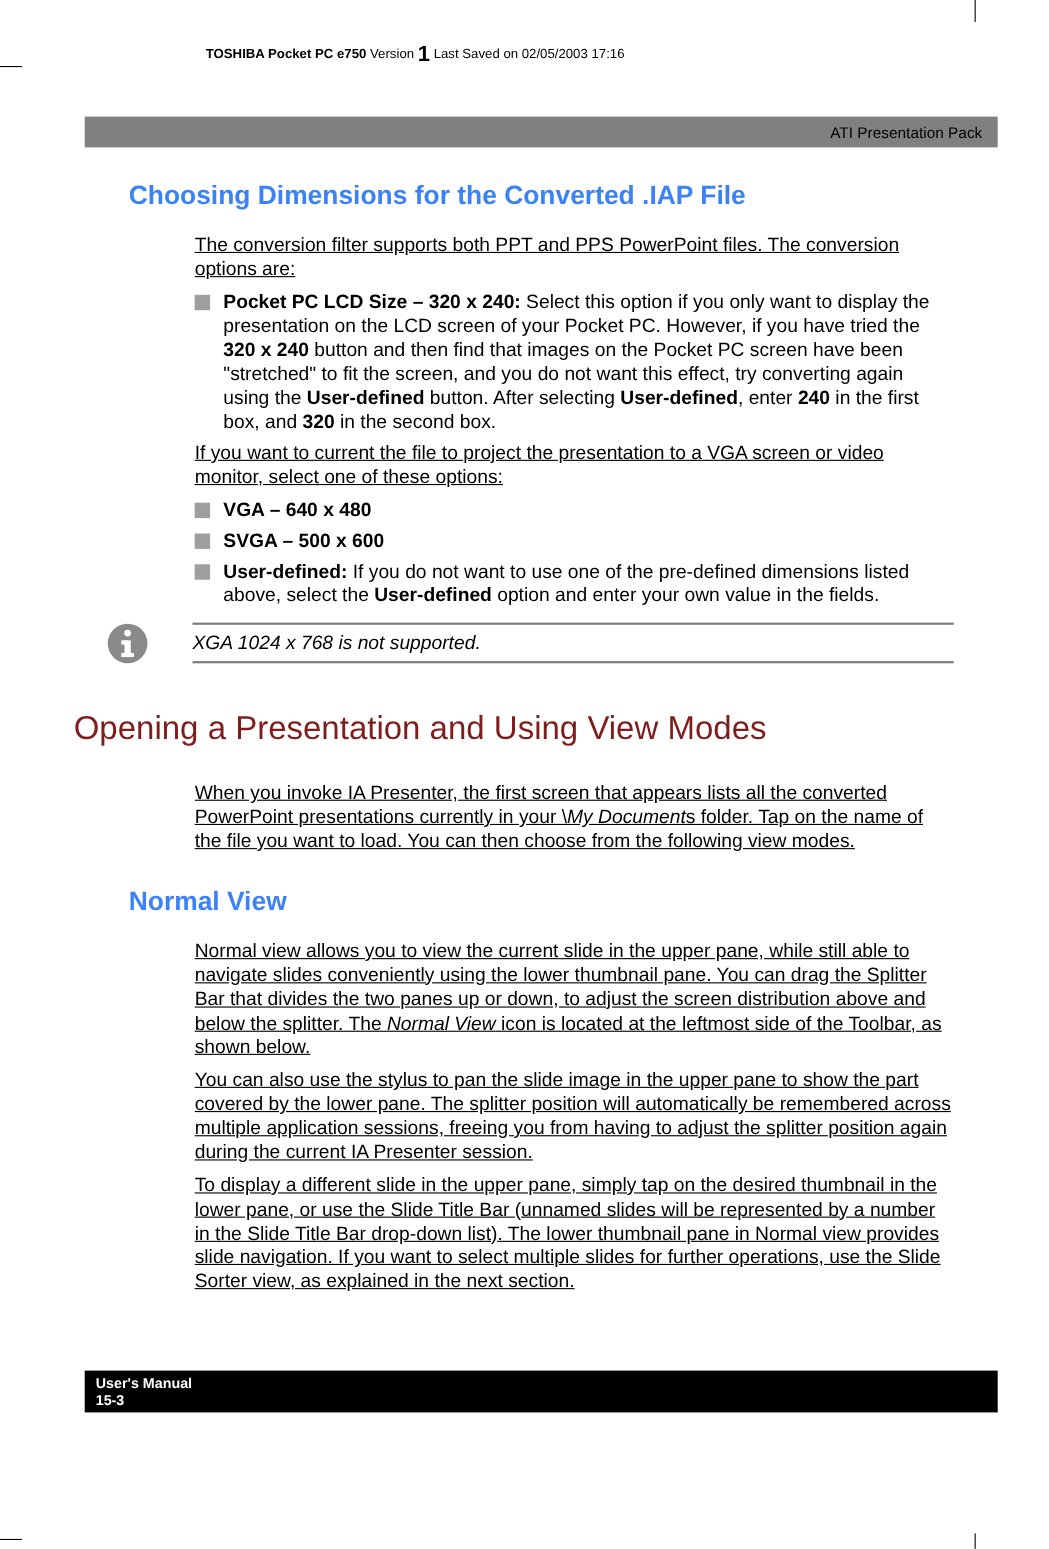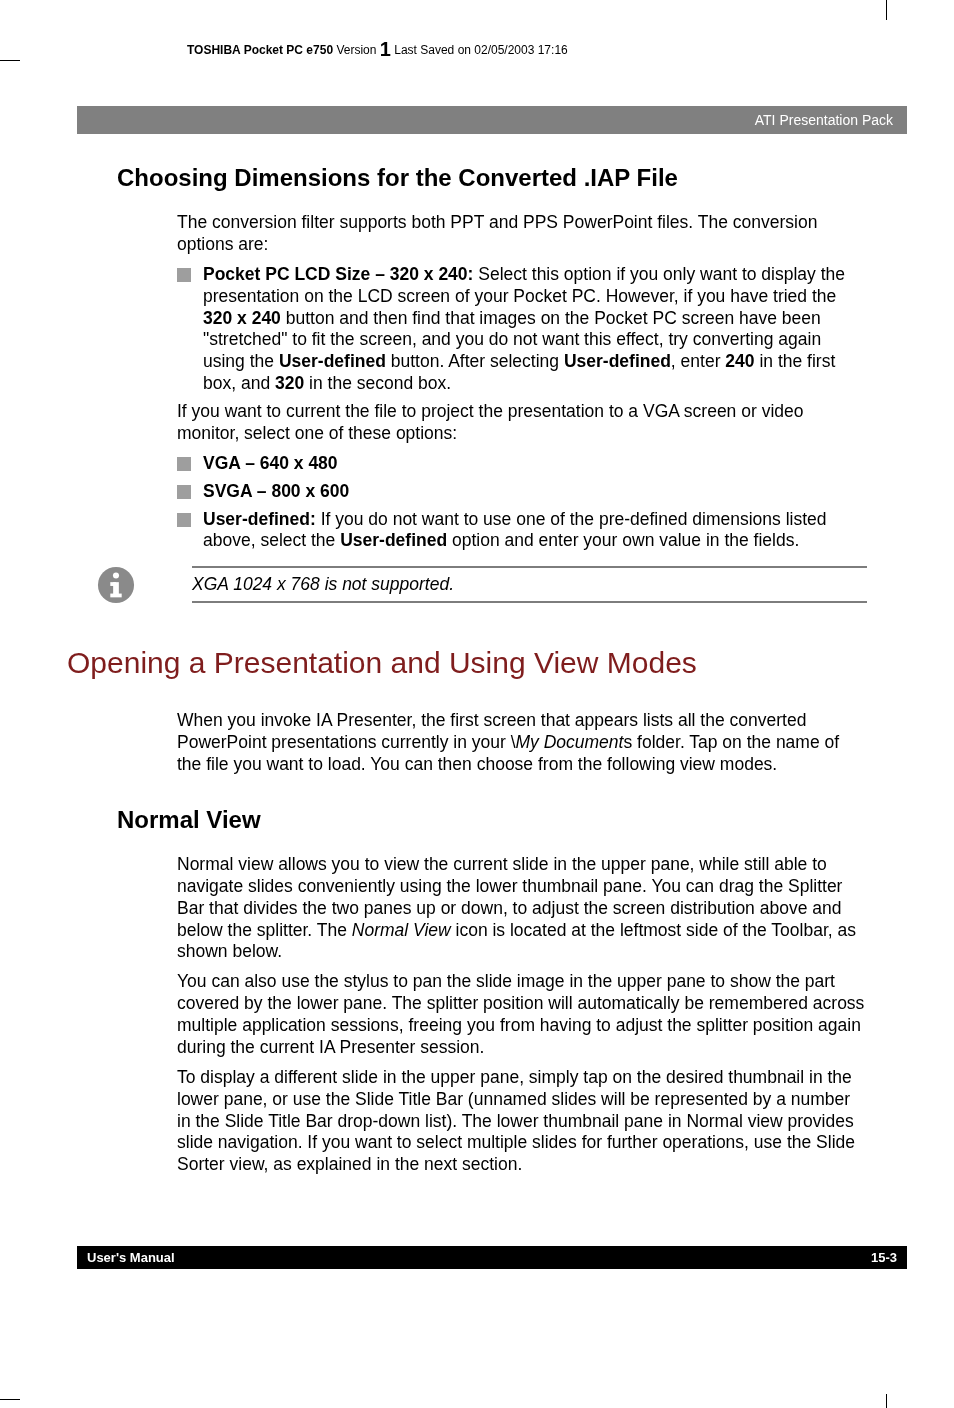--- a/index.html
+++ b/index.html
@@ -28,49 +28,50 @@
   }
   .running-header {
     font-size: 12px;
     padding-left: 140px;
     margin-bottom: 45px;
   }
   .running-header .bold { font-weight: bold; }
   .running-header .ver-num { font-size: 20px; font-weight: bold; vertical-align: -2px; }
   .section-banner {
     background: #808080;
-    color: #ffffff;
+    color: #000000;
     font-size: 14px;
     text-align: right;
     padding: 6px 14px 6px 0;
     margin-left: 30px;
     margin-bottom: 28px;
   }
   .h2 {
-    color: #000000;
+    color: #3b82f6;
     font-weight: bold;
     font-size: 24px;
     margin-left: 70px;
     margin-top: 30px;
     margin-bottom: 20px;
   }
   .h1 {
     color: #7f1d1d;
     font-weight: normal;
     font-size: 30px;
     margin-left: 20px;
     margin-top: 42px;
     margin-bottom: 30px;
   }
   .body-text {
     font-size: 17.5px;
     line-height: 1.25;
     margin-left: 130px;
     margin-right: 40px;
     margin-bottom: 8px;
+    text-decoration: underline;
   }
   .list {
     margin-left: 130px;
     margin-right: 40px;
   }
   .list-item {
     display: flex;
     margin-bottom: 6px;
     font-size: 17.5px;
     line-height: 1.25;
@@ -84,21 +85,20 @@
   }
   .list-text { flex: 1; }
   .list-text b { font-weight: bold; }
   .note-row {
     display: flex;
     align-items: flex-start;
     margin-left: 50px;
     margin-right: 40px;
     margin-top: 14px;
     margin-bottom: 10px;
-    gap: 17px;
   }
   .info-icon {
     width: 38px; height: 38px;
     margin-right: 40px;
     flex-shrink: 0;
   }
   .info-icon svg { display: block; }
   .note-bar {
     flex: 1;
     border-top: 2px solid #7d7d7d;
@@ -110,20 +110,21 @@
   .footer-bar {
     background: #000;
     color: #fff;
     font-size: 13px;
     font-weight: bold;
     display: flex;
     justify-content: space-between;
     padding: 4px 10px;
     margin-left: 30px;
     margin-top: 70px;
+    flex-direction: column;
   }
   .print-line {
     font-size: 12px;
     text-align: center;
     margin-top: 55px;
     padding-bottom: 10px;
   }
 </style>
 </head>
 <body>
@@ -159,21 +160,21 @@
 
   <div class="body-text">If you want to current the file to project the presentation to a VGA screen or video monitor, select one of these options:</div>
 
   <div class="list">
     <div class="list-item">
       <div class="list-bullet"></div>
       <div class="list-text"><b>VGA – 640 x 480</b></div>
     </div>
     <div class="list-item">
       <div class="list-bullet"></div>
-      <div class="list-text"><b>SVGA – 800 x 600</b></div>
+      <div class="list-text"><b>SVGA – 500 x 600</b></div>
     </div>
     <div class="list-item">
       <div class="list-bullet"></div>
       <div class="list-text">
         <b>User-defined:</b><span> If you do not want to use one of the pre-defined dimensions listed above, select the </span><b>User-defined</b><span> option and enter your own value in the fields.</span>
       </div>
     </div>
   </div>
 
   <div class="note-row">

